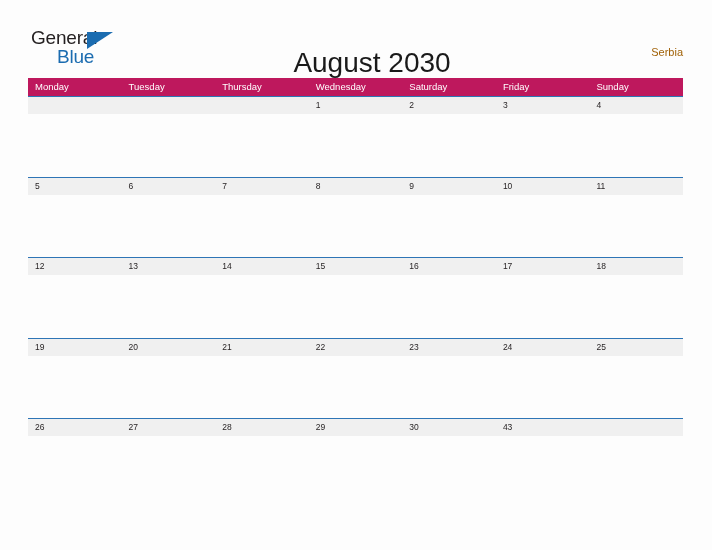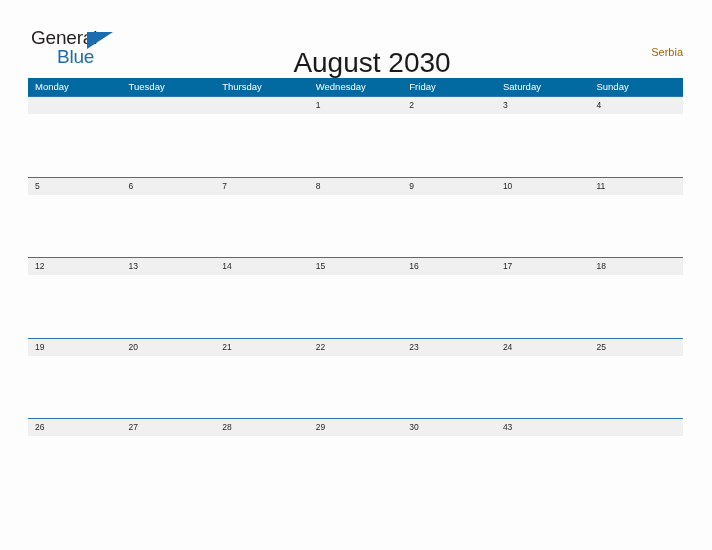--- a/index.html
+++ b/index.html
@@ -92,21 +92,21 @@
     position: absolute;
     left: 28px;
     top: 78px;
     width: 655px;
   }
 
   .weekday-header {
     display: flex;
     width: 655px;
     height: 18px;
-    background: #0369a1;
+    background: #be185d;
   }
   .weekday-cell {
     flex: 1 1 0;
     height: 18px;
     line-height: 18px;
     padding-left: 7px;
     font-size: 9.5px;
     color: #ffffff;
     font-family: "Liberation Sans", sans-serif;
     white-space: nowrap;
@@ -161,22 +161,22 @@
 
 </div>
 
 <div class="calendar">
 
   <div class="weekday-header">
     <div class="weekday-cell">Monday</div>
     <div class="weekday-cell">Tuesday</div>
     <div class="weekday-cell">Thursday</div>
     <div class="weekday-cell">Wednesday</div>
+    <div class="weekday-cell">Saturday</div>
     <div class="weekday-cell">Friday</div>
-    <div class="weekday-cell">Saturday</div>
     <div class="weekday-cell">Sunday</div>
   </div>
 
   <div class="week-row">
     <div class="date-band">
       <div class="day-cell"></div>
       <div class="day-cell"></div>
       <div class="day-cell"></div>
       <div class="day-cell">1</div>
       <div class="day-cell">2</div>

